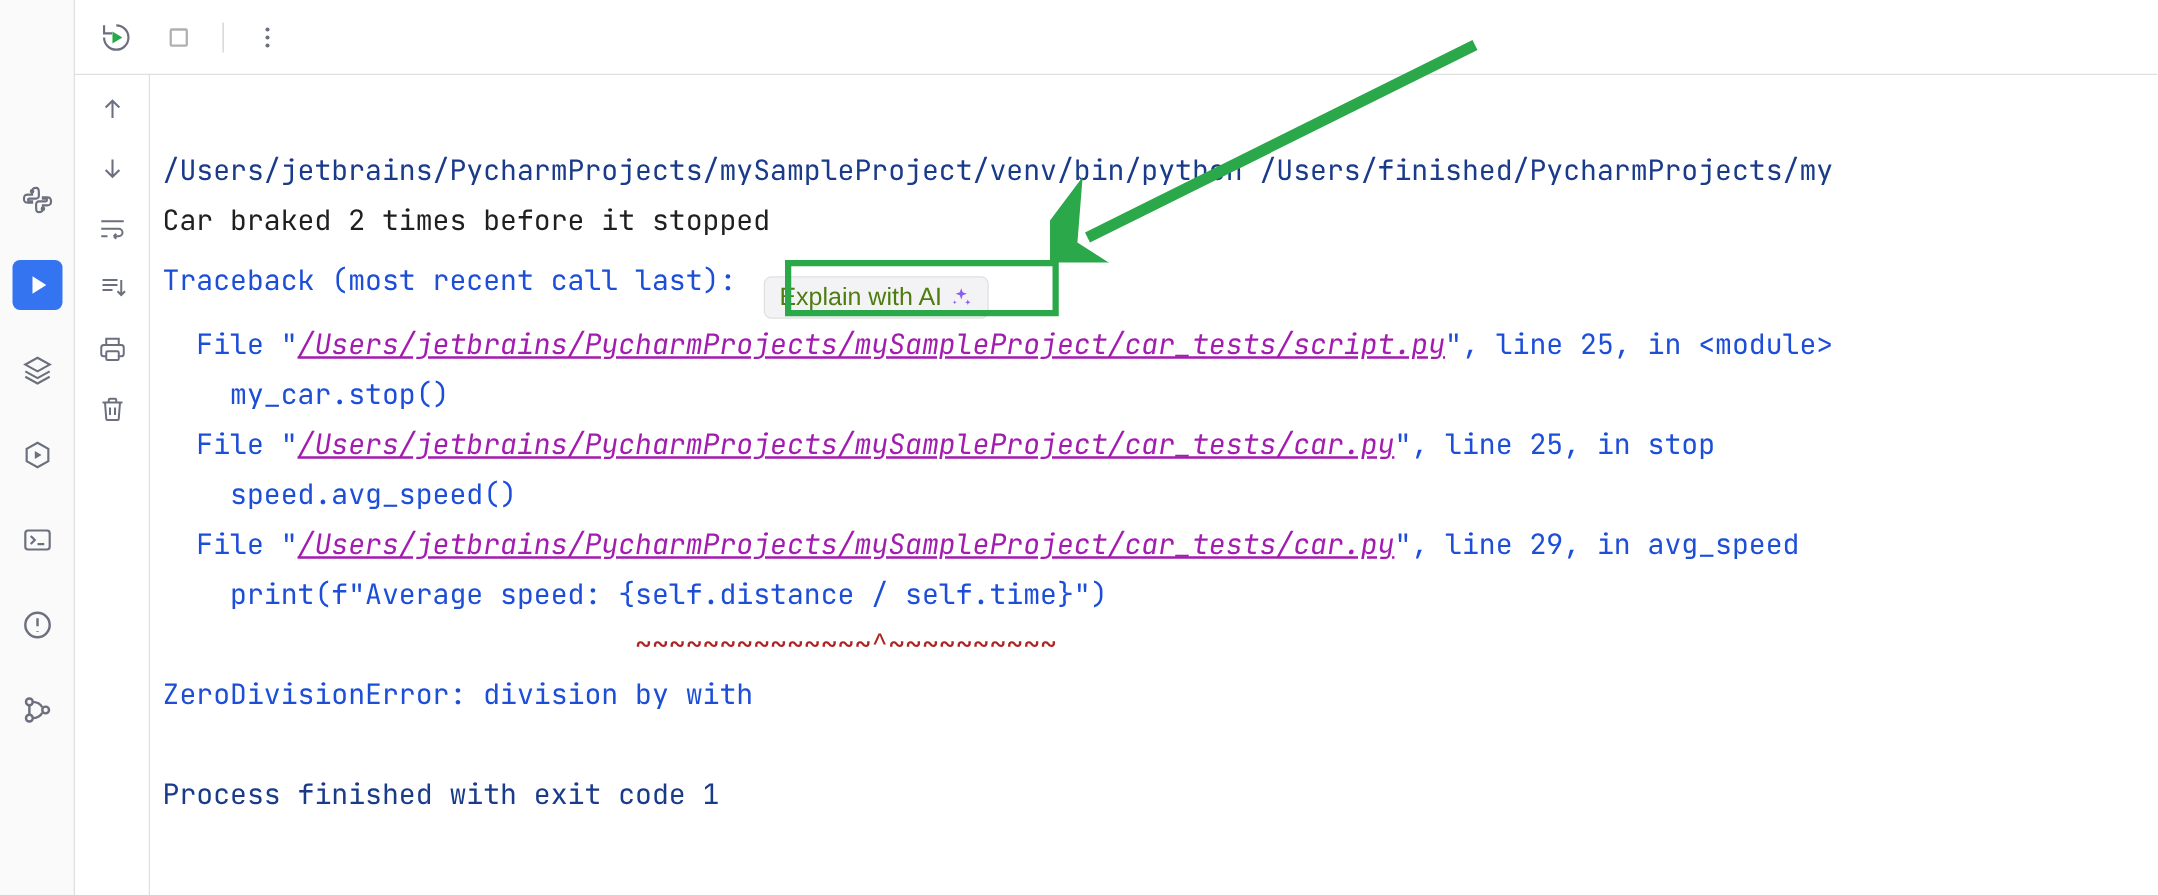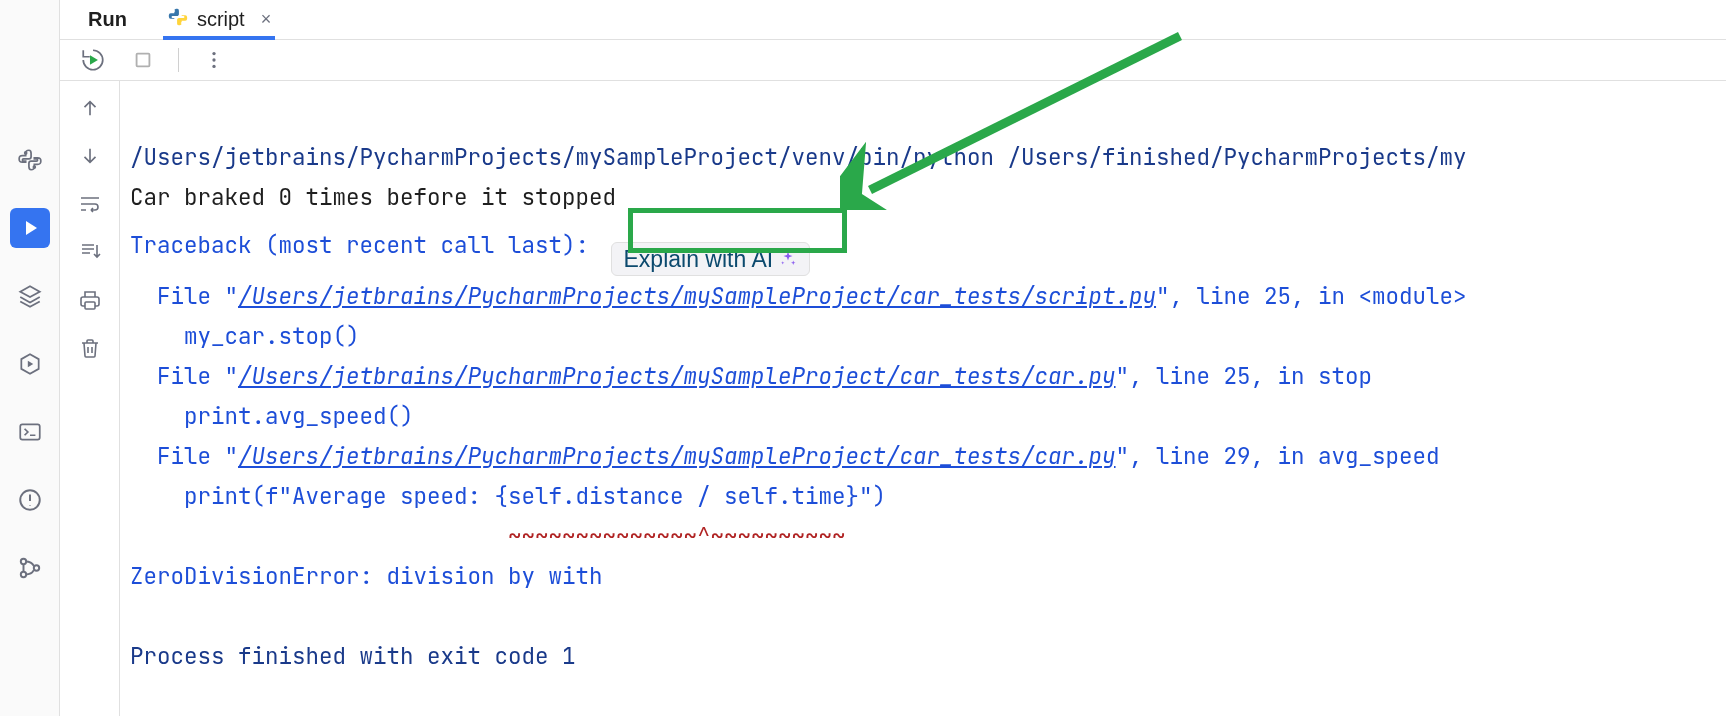--- a/index.html
+++ b/index.html
@@ -127,33 +127,33 @@
   font-family: "JetBrains Mono", "SF Mono", Menlo, Consolas, monospace;
   font-size: 22.5px;
   line-height: 40px;
   color: #1f1f1f;
   white-space: pre;
   overflow: hidden;
   position: relative;
 }
 .c-blue { color: #1a3a8a; }
 .c-red { color: #1d4ed8; }
-.c-redlink { color: #1d4ed8; text-decoration: underline; font-style: italic; cursor: pointer; }
+.c-redlink { color: #a21caf; text-decoration: underline; font-style: italic; cursor: pointer; }
 .c-redtilde { color: #b02323; }
 .explain-btn {
   display: inline-flex;
   align-items: center;
   gap: 6px;
   background: #f3f3f6;
   border: 1px solid #e0e0e0;
   border-radius: 6px;
   padding: 2px 12px;
   font-family: -apple-system, BlinkMacSystemFont, "Segoe UI", sans-serif;
-  font-size: 23px;
-  color: #0c4a6e;
+  font-size: 20px;
+  color: #4d7c0f;
   margin-left: 8px;
   vertical-align: middle;
   line-height: 28px;
   cursor: pointer;
   white-space: normal;
   margin-top: 25px;
 }
 .highlight-box {
   position: absolute;
   border: 5px solid #2aa84a;
@@ -212,36 +212,20 @@
       <svg width="26" height="26" viewBox="0 0 24 24" fill="none" stroke="currentColor" stroke-width="1.8">
           <circle cx="6" cy="6" r="2.5"></circle>
           <circle cx="6" cy="18" r="2.5"></circle>
           <circle cx="18" cy="12" r="2.5"></circle>
           <path d="M6 8.5v7M8 6c5 0 7 3 7.5 4M8 18c5 0 7-3 7.5-4"></path>
         </svg>
     </div>
   </div>
 
   <div class="right-area">
-    <div class="tabs-bar">
-      <div class="tab-run">Run</div>
-      <div class="tab-script">
-        <span>
-          <svg width="22" height="22" viewBox="0 0 24 24">
-              <path fill="#3776ab" d="M11 3c-3 0-3 1.5-3 3v2H5c-1.5 0-3 0-3 3s1.5 3 3 3h3v-1H6a1 1 0 110-2h5c1 0 2-1 2-2V6c0-1.5 0-3-2-3z"></path>
-              <circle cx="8" cy="5.5" r="0.9" fill="#fff"></circle>
-              <path fill="#ffd43b" d="M13 21c3 0 3-1.5 3-3v-2h3c1.5 0 3 0 3-3s-1.5-3-3-3h-3v1h2a1 1 0 110 2h-5c-1 0-2 1-2 2v3c0 1.5 0 3 2 3z"></path>
-              <circle cx="16" cy="18.5" r="0.9" fill="#fff"></circle>
-            </svg>
-        </span>
-        <span>script</span>
-        <span class="tab-close">×</span>
-        <div class="underline"></div>
-      </div>
-    </div>
 
     <div class="toolbar-row">
       <div class="tb-icon">
         <svg width="26" height="26" viewBox="0 0 24 24" fill="none" stroke="#6c707e" stroke-width="1.6">
             <path d="M3 12a9 9 0 109-9"></path>
             <path d="M3 3v6h6"></path>
             <path d="M10 9l5 3-5 3V9z" fill="#2aa84a" stroke="#2aa84a"></path>
           </svg>
       </div>
       <div class="tb-icon">
@@ -290,31 +274,31 @@
         </div>
         <div class="g-icon">
           <svg width="24" height="24" viewBox="0 0 24 24" fill="none" stroke="currentColor" stroke-width="1.6">
               <path d="M4 7h16M9 7V5a1 1 0 011-1h4a1 1 0 011 1v2M6 7l1 13a1 1 0 001 1h8a1 1 0 001-1l1-13M10 11v6M14 11v6"></path>
             </svg>
         </div>
       </div>
 
       <div class="console">
 <span class="c-blue">/Users/jetbrains/PycharmProjects/mySampleProject/venv/bin/python</span><span class="c-blue"> /Users/finished/PycharmProjects/my</span>
-<span>Car braked 0 times before it stopped</span>
+<span>Car braked 2 times before it stopped</span>
 <span class="c-red">Traceback (most recent call last):</span> <span class="explain-btn">
             <span>Explain with AI</span>
             <svg width="18" height="18" viewBox="0 0 24 24">
               <path fill="#8a5cf0" d="M12 2l1.5 4.5L18 8l-4.5 1.5L12 14l-1.5-4.5L6 8l4.5-1.5L12 2zM19 14l.8 2.2L22 17l-2.2.8L19 20l-.8-2.2L16 17l2.2-.8L19 14zM5 15l.6 1.6L7.2 17 5.6 17.6 5 19.2l-.6-1.6L2.8 17l1.6-.4L5 15z"></path>
             </svg>
           </span>
 <span class="c-red">  File "</span><span class="c-redlink">/Users/jetbrains/PycharmProjects/mySampleProject/car_tests/script.py</span><span class="c-red">", line 25, in &lt;module&gt;</span>
 <span class="c-red">    my_car.stop()</span>
 <span class="c-red">  File "</span><span class="c-redlink">/Users/jetbrains/PycharmProjects/mySampleProject/car_tests/car.py</span><span class="c-red">", line 25, in stop</span>
-<span class="c-red">    print.avg_speed()</span>
+<span class="c-red">    speed.avg_speed()</span>
 <span class="c-red">  File "</span><span class="c-redlink">/Users/jetbrains/PycharmProjects/mySampleProject/car_tests/car.py</span><span class="c-red">", line 29, in avg_speed</span>
 <span class="c-red">    print(f"Average speed: {self.distance / self.time}")</span>
 <span class="c-redtilde">                            ~~~~~~~~~~~~~~^~~~~~~~~~~</span>
 <span class="c-red">ZeroDivisionError: division by with</span>
 <span></span>
 <span class="c-blue">Process finished with exit code 1</span>
       </div>
     </div>
   </div>
 </div>

